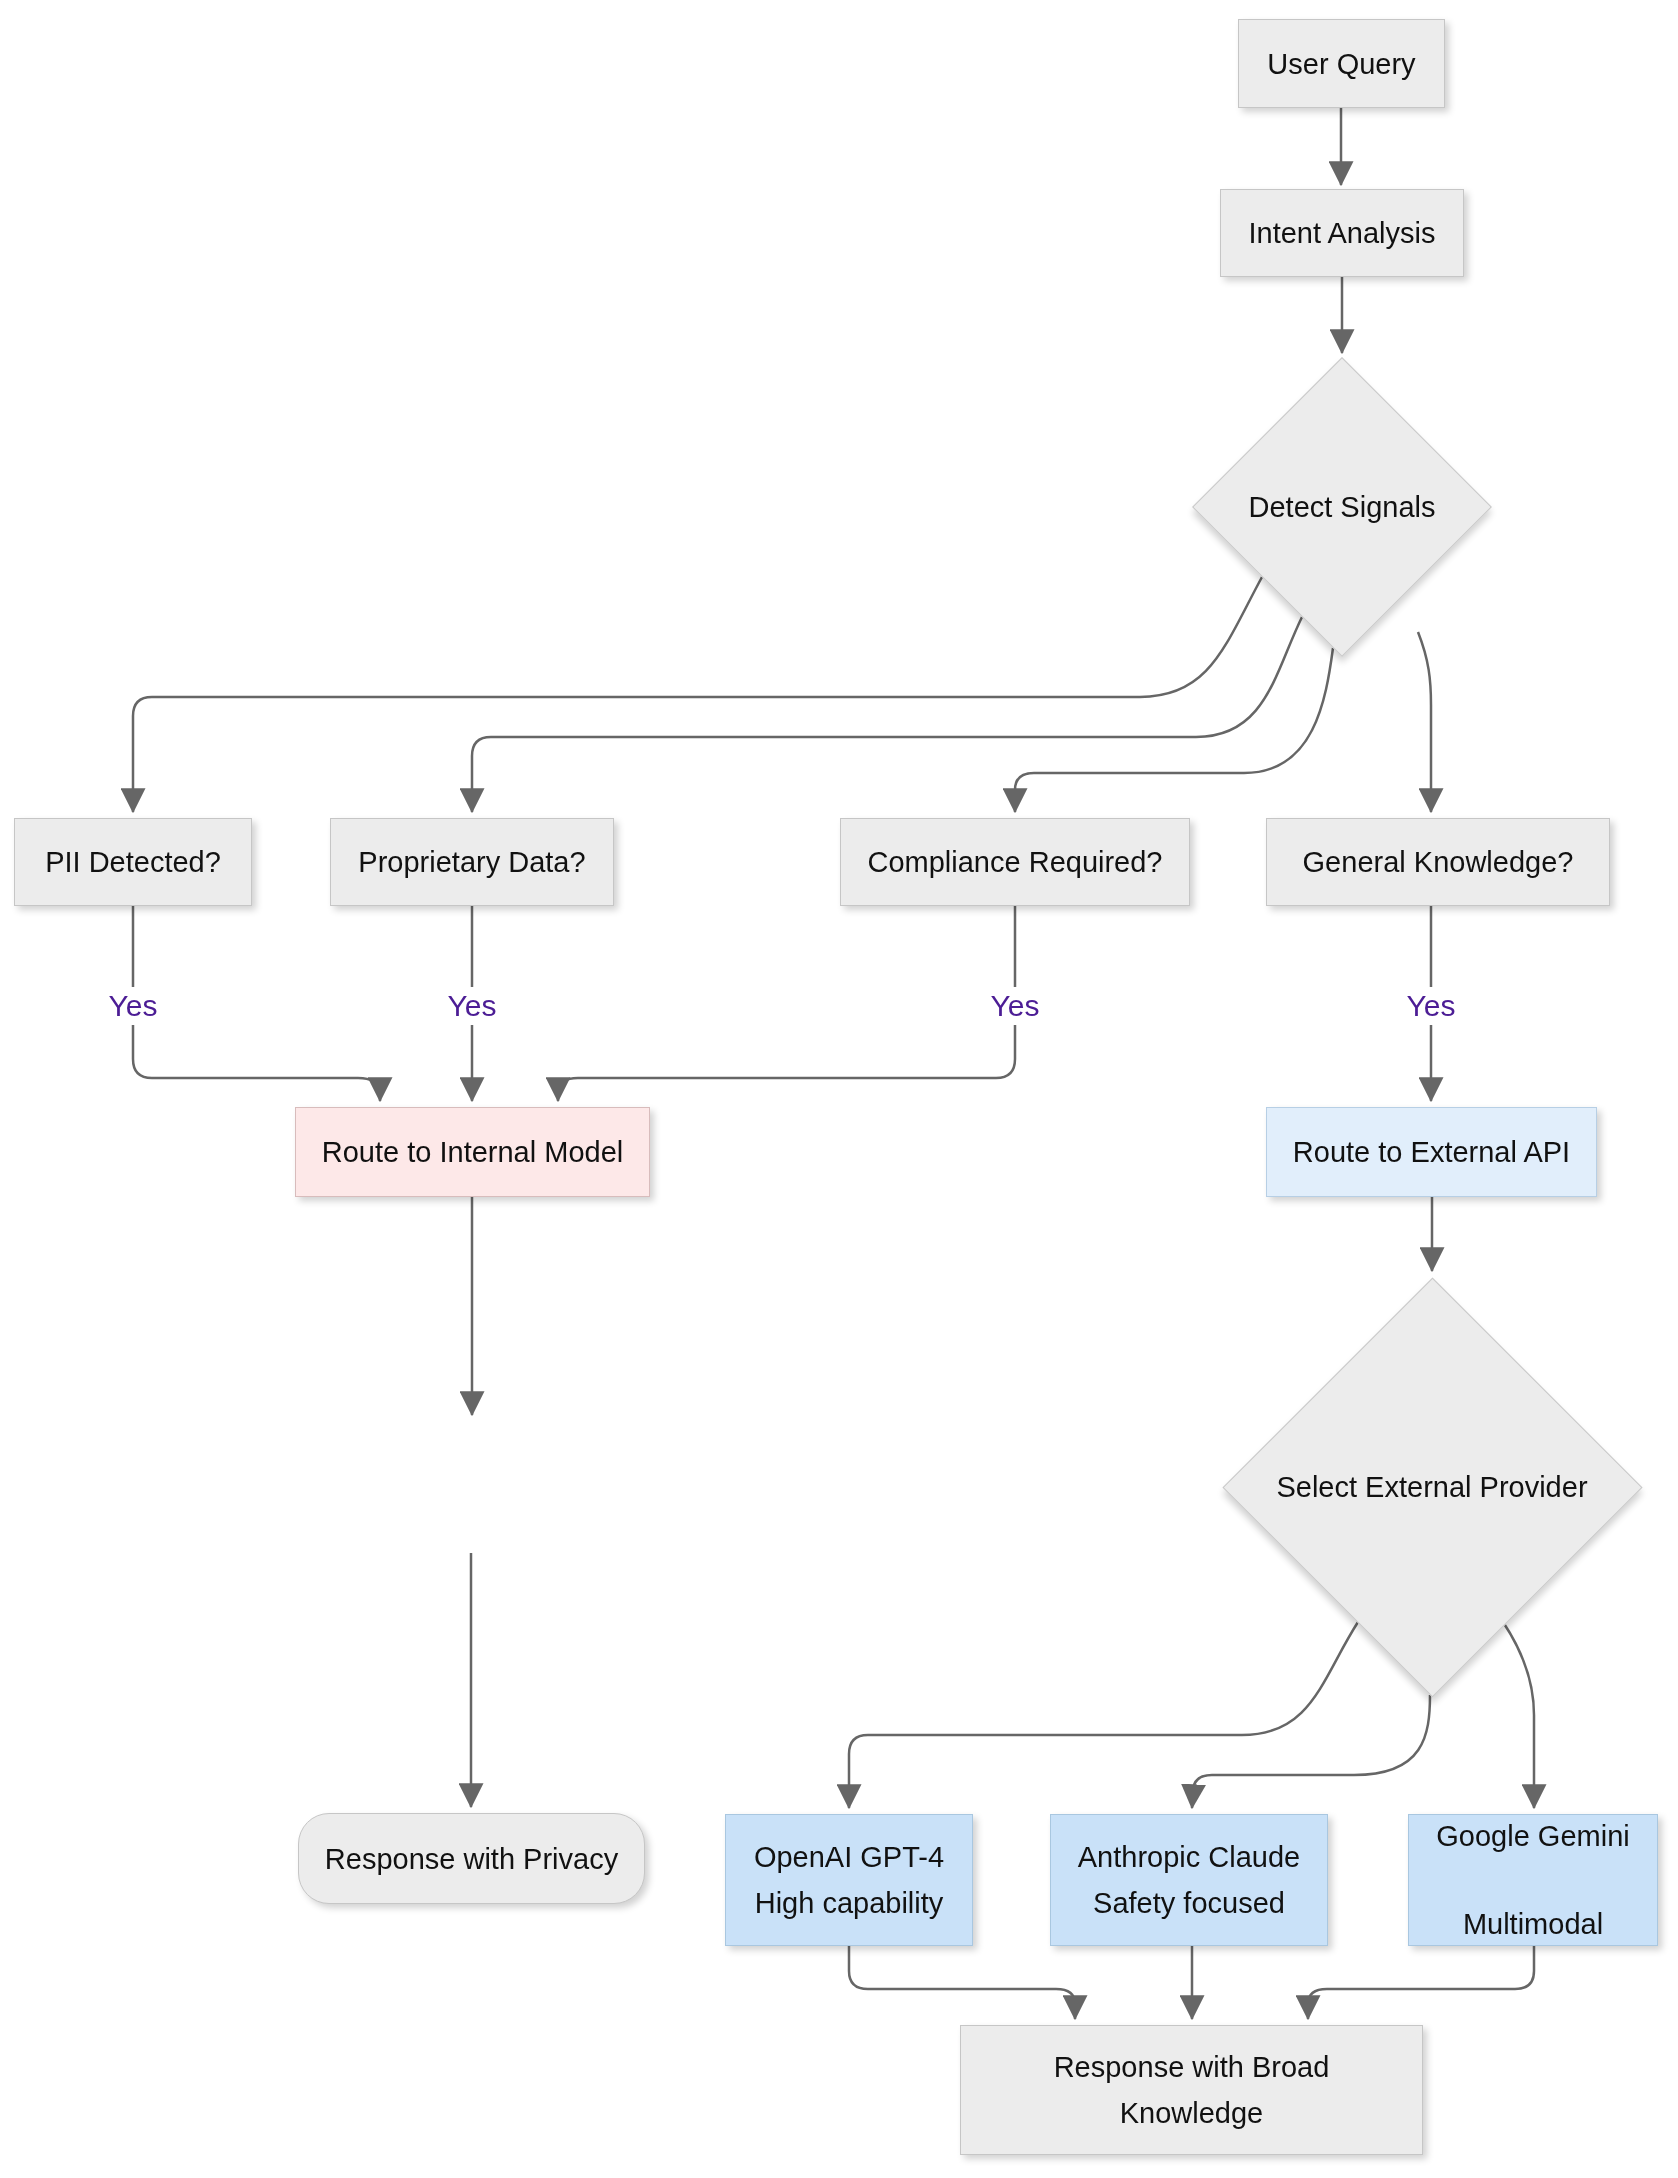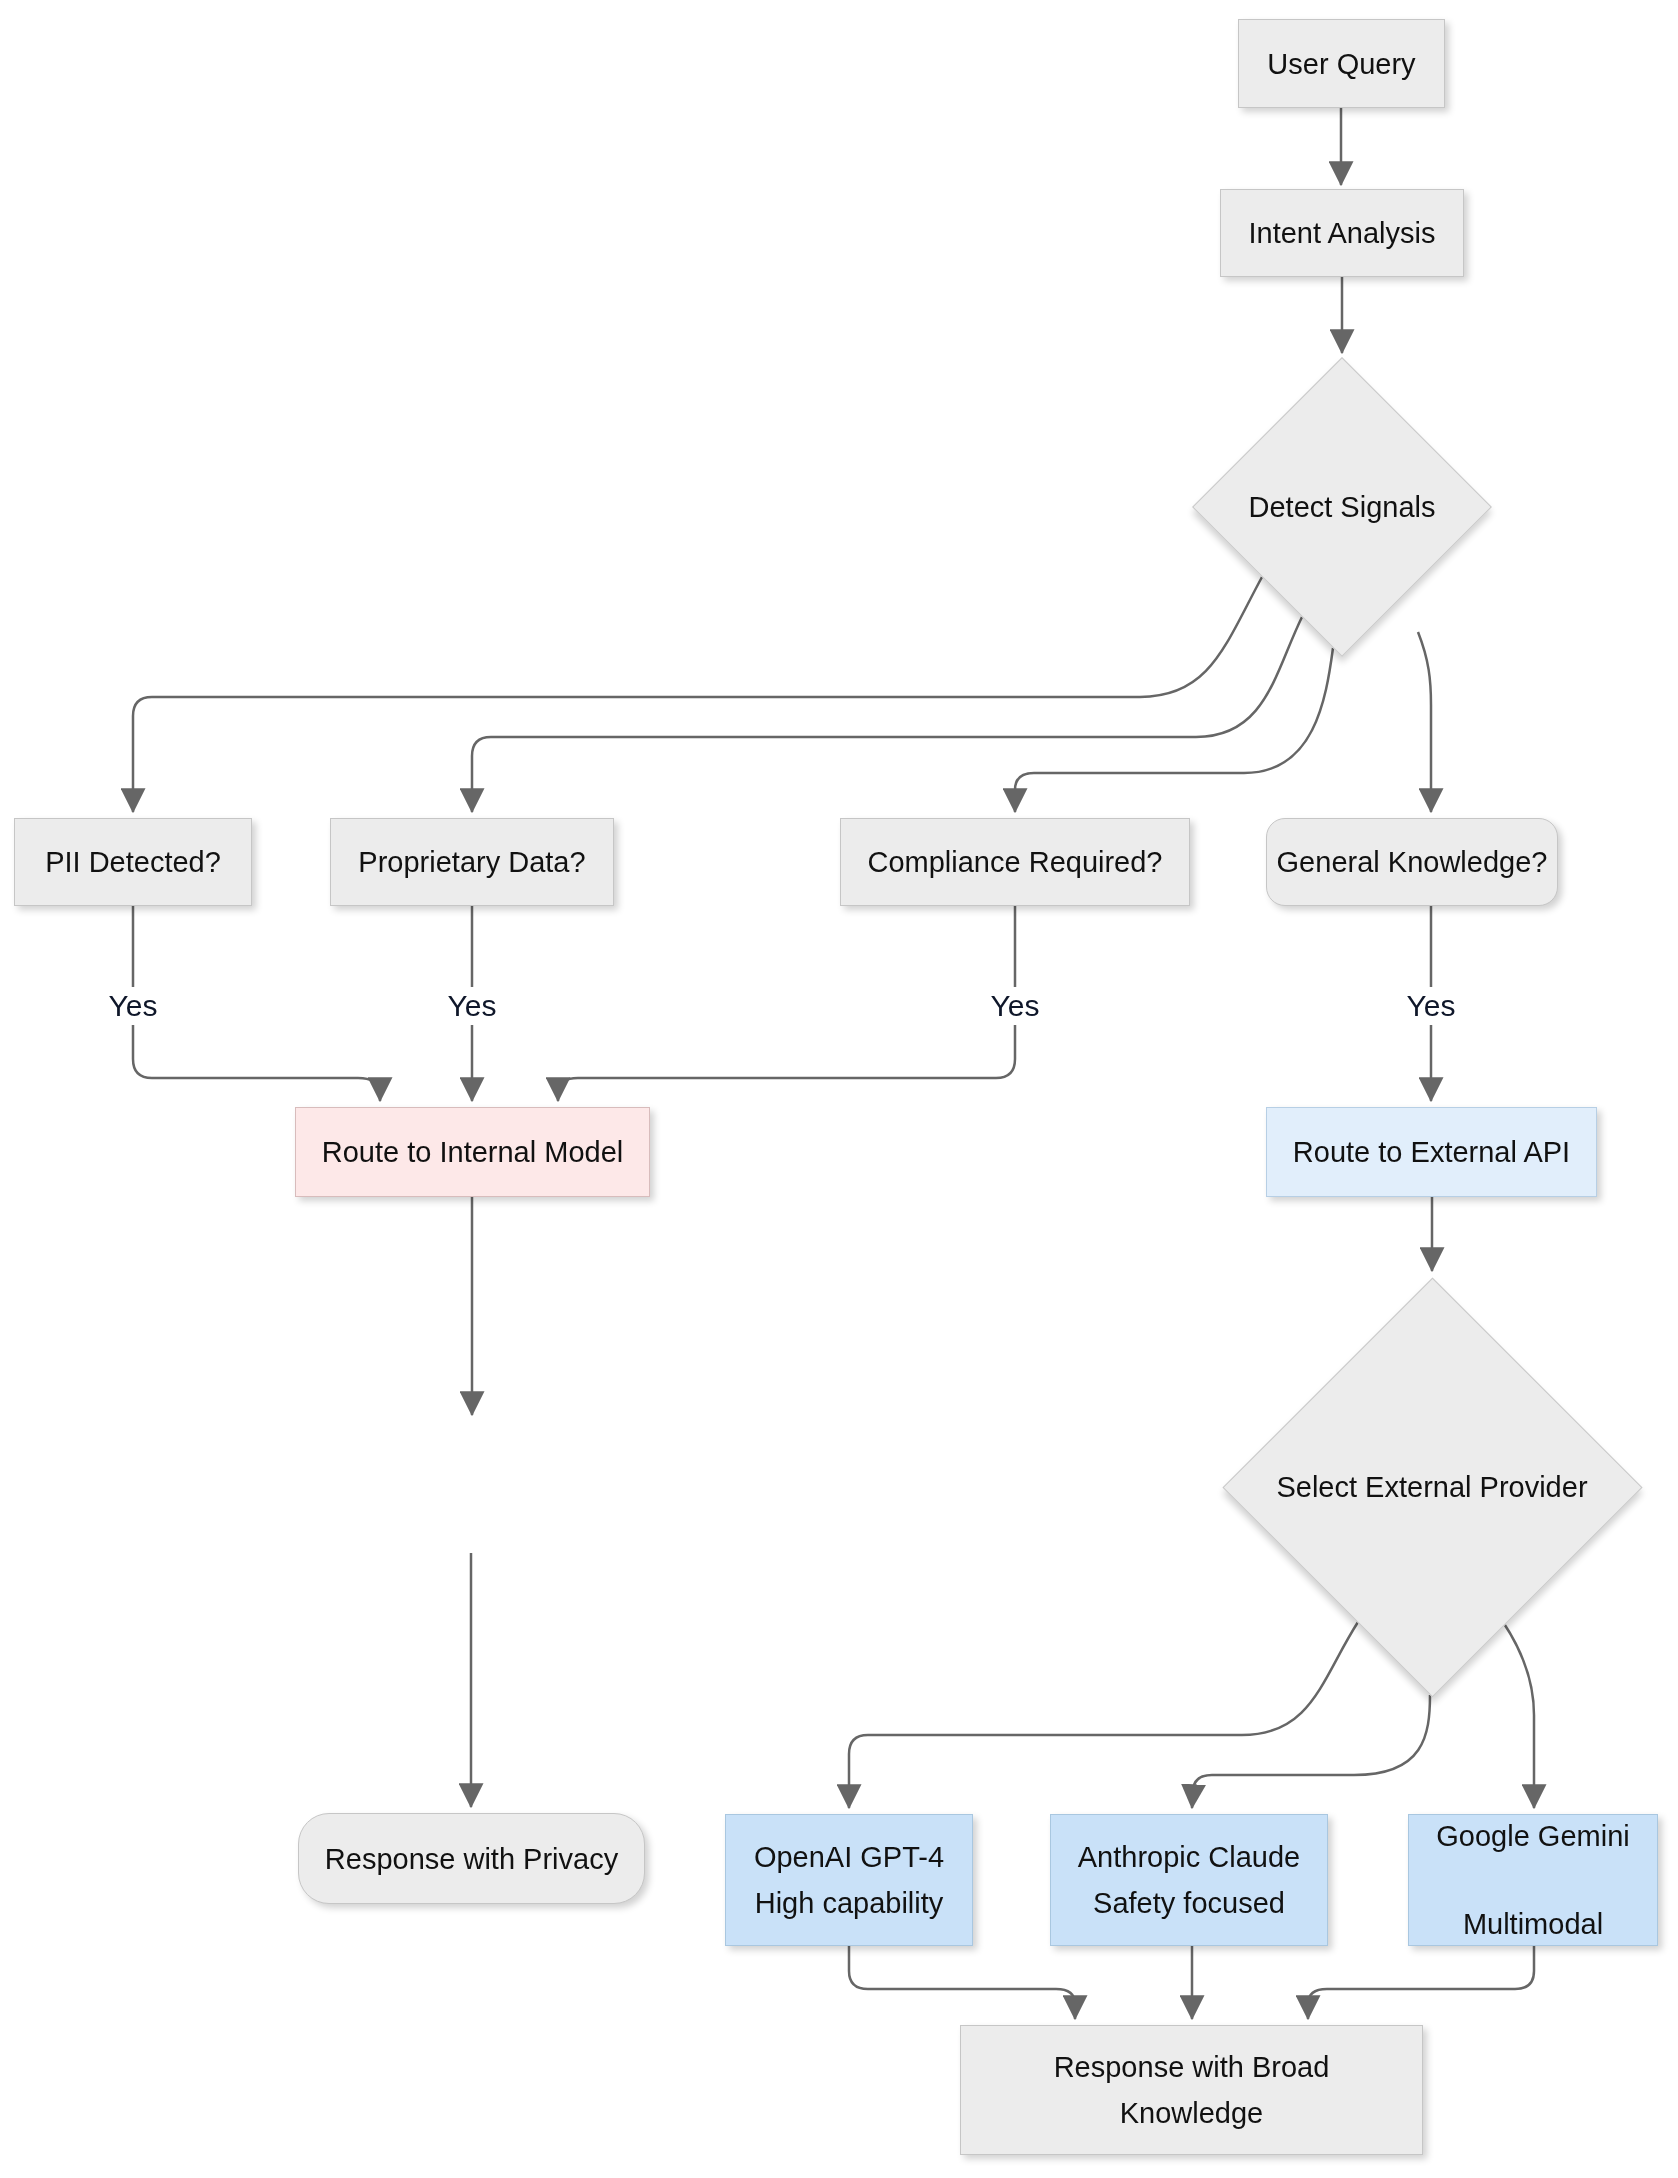--- a/index.html
+++ b/index.html
@@ -47,21 +47,21 @@
     justify-content: center;
     text-align: center;
     font-size: 29px;
     color: #111111;
   }
   .edge-label {
     position: absolute;
     background: #ffffff;
     padding: 2px 10px;
     font-size: 30px;
-    color: #0f172a;
+    color: #4c1d95;
     transform: translate(-50%, -50%);
   }
 </style>
 </head>
 <body>
 
 <div id="canvas">
 
   <svg id="edges" viewBox="0 0 1678 2178" xmlns="http://www.w3.org/2000/svg">
     <defs>
@@ -103,21 +103,21 @@
 
   <div class="diamond-shape" style="left:1236px; top:401px; width:212px; height:212px;"></div>
   <div class="diamond-label" style="left:1192px; top:477px; width:300px; height:60px;text-align:center;">Detect Signals</div>
 
   <div class="node gray" style="left:14px; top:818px; width:238px; height:88px;">PII Detected?</div>
 
   <div class="node gray" style="left:330px; top:818px; width:284px; height:88px;">Proprietary Data?</div>
 
   <div class="node gray" style="left:840px; top:818px; width:350px; height:88px;">Compliance Required?</div>
 
-  <div class="node gray" style="left:1266px; top:818px; width:292px; height:88px;border-radius:19px;">General Knowledge?</div>
+  <div class="node gray" style="left:1266px; top:818px; width:344px; height:88px;">General Knowledge?</div>
 
   <div class="edge-label" style="left:133px; top:1006px;">Yes</div>
   <div class="edge-label" style="left:472px; top:1006px;">Yes</div>
   <div class="edge-label" style="left:1015px; top:1006px;">Yes</div>
   <div class="edge-label" style="left:1431px; top:1006px;">Yes</div>
 
   <div class="node pink-light" style="left:295px; top:1107px; width:355px; height:90px;">Route to Internal Model</div>
 
   <div class="node blue-light" style="left:1266px; top:1107px; width:331px; height:90px;">Route to External API</div>
 

